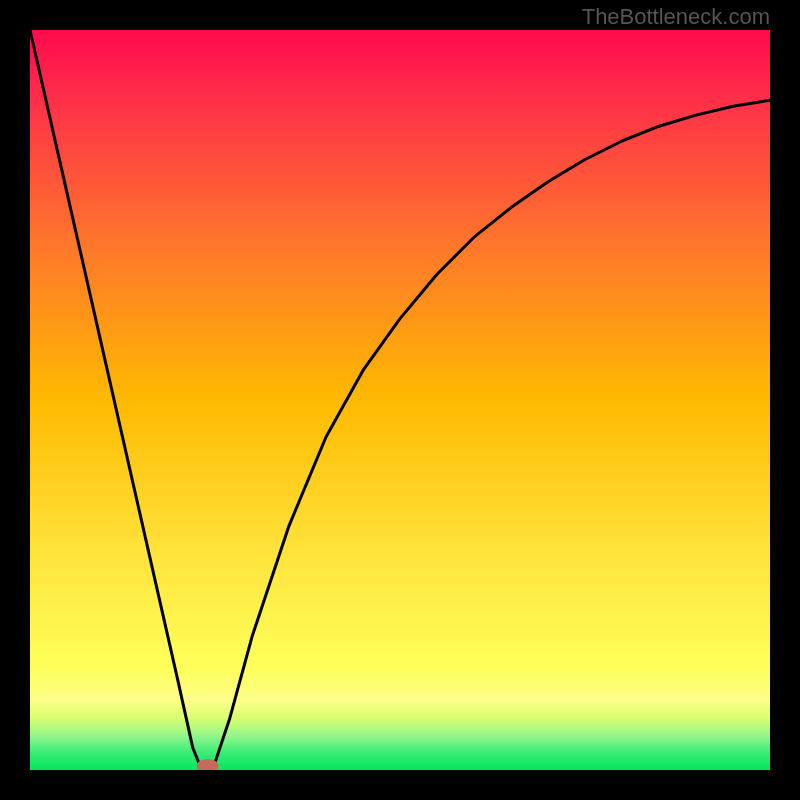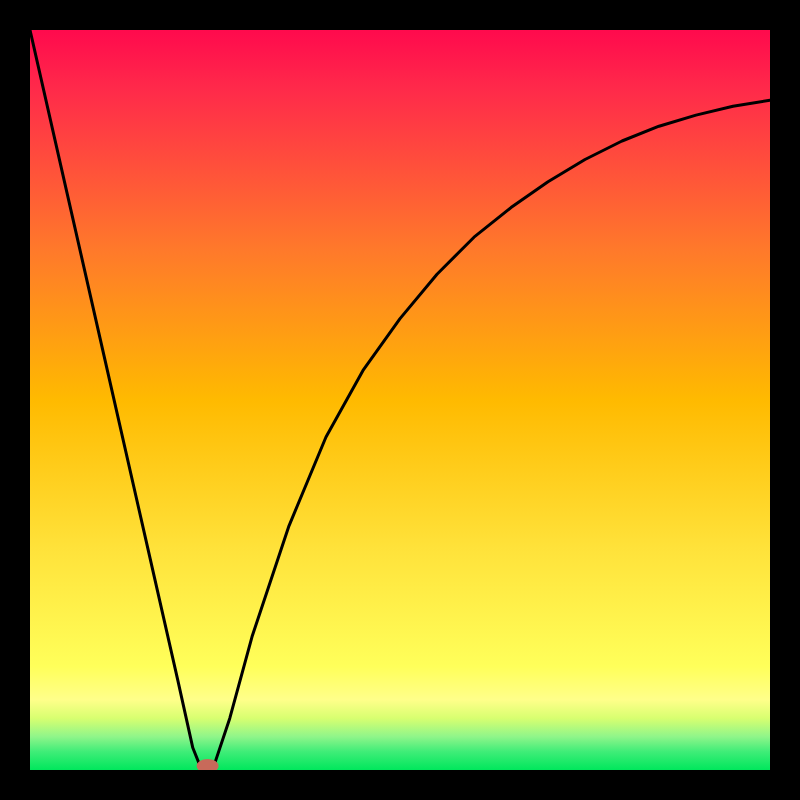--- a/index.html
+++ b/index.html
@@ -37,20 +37,21 @@
     z-index: 10;
   }
   svg {
     display: block;
   }
 </style>
 </head>
 <body>
 
 <div class="frame">
+  <div class="watermark">TheBottleneck.com</div>
   <div class="plot-area">
     <svg id="chart-svg" width="740" height="740" viewBox="0 0 740 740">
         <defs>
           <linearGradient id="bg-grad" x1="0" y1="0" x2="0" y2="1">
             <stop offset="0%" stop-color="#ff0a4d"></stop>
             <stop offset="8%" stop-color="#ff2a4a"></stop>
             <stop offset="30%" stop-color="#ff7a2a"></stop>
             <stop offset="50%" stop-color="#ffba00"></stop>
             <stop offset="70%" stop-color="#ffe23a"></stop>
             <stop offset="86%" stop-color="#ffff5a"></stop>

